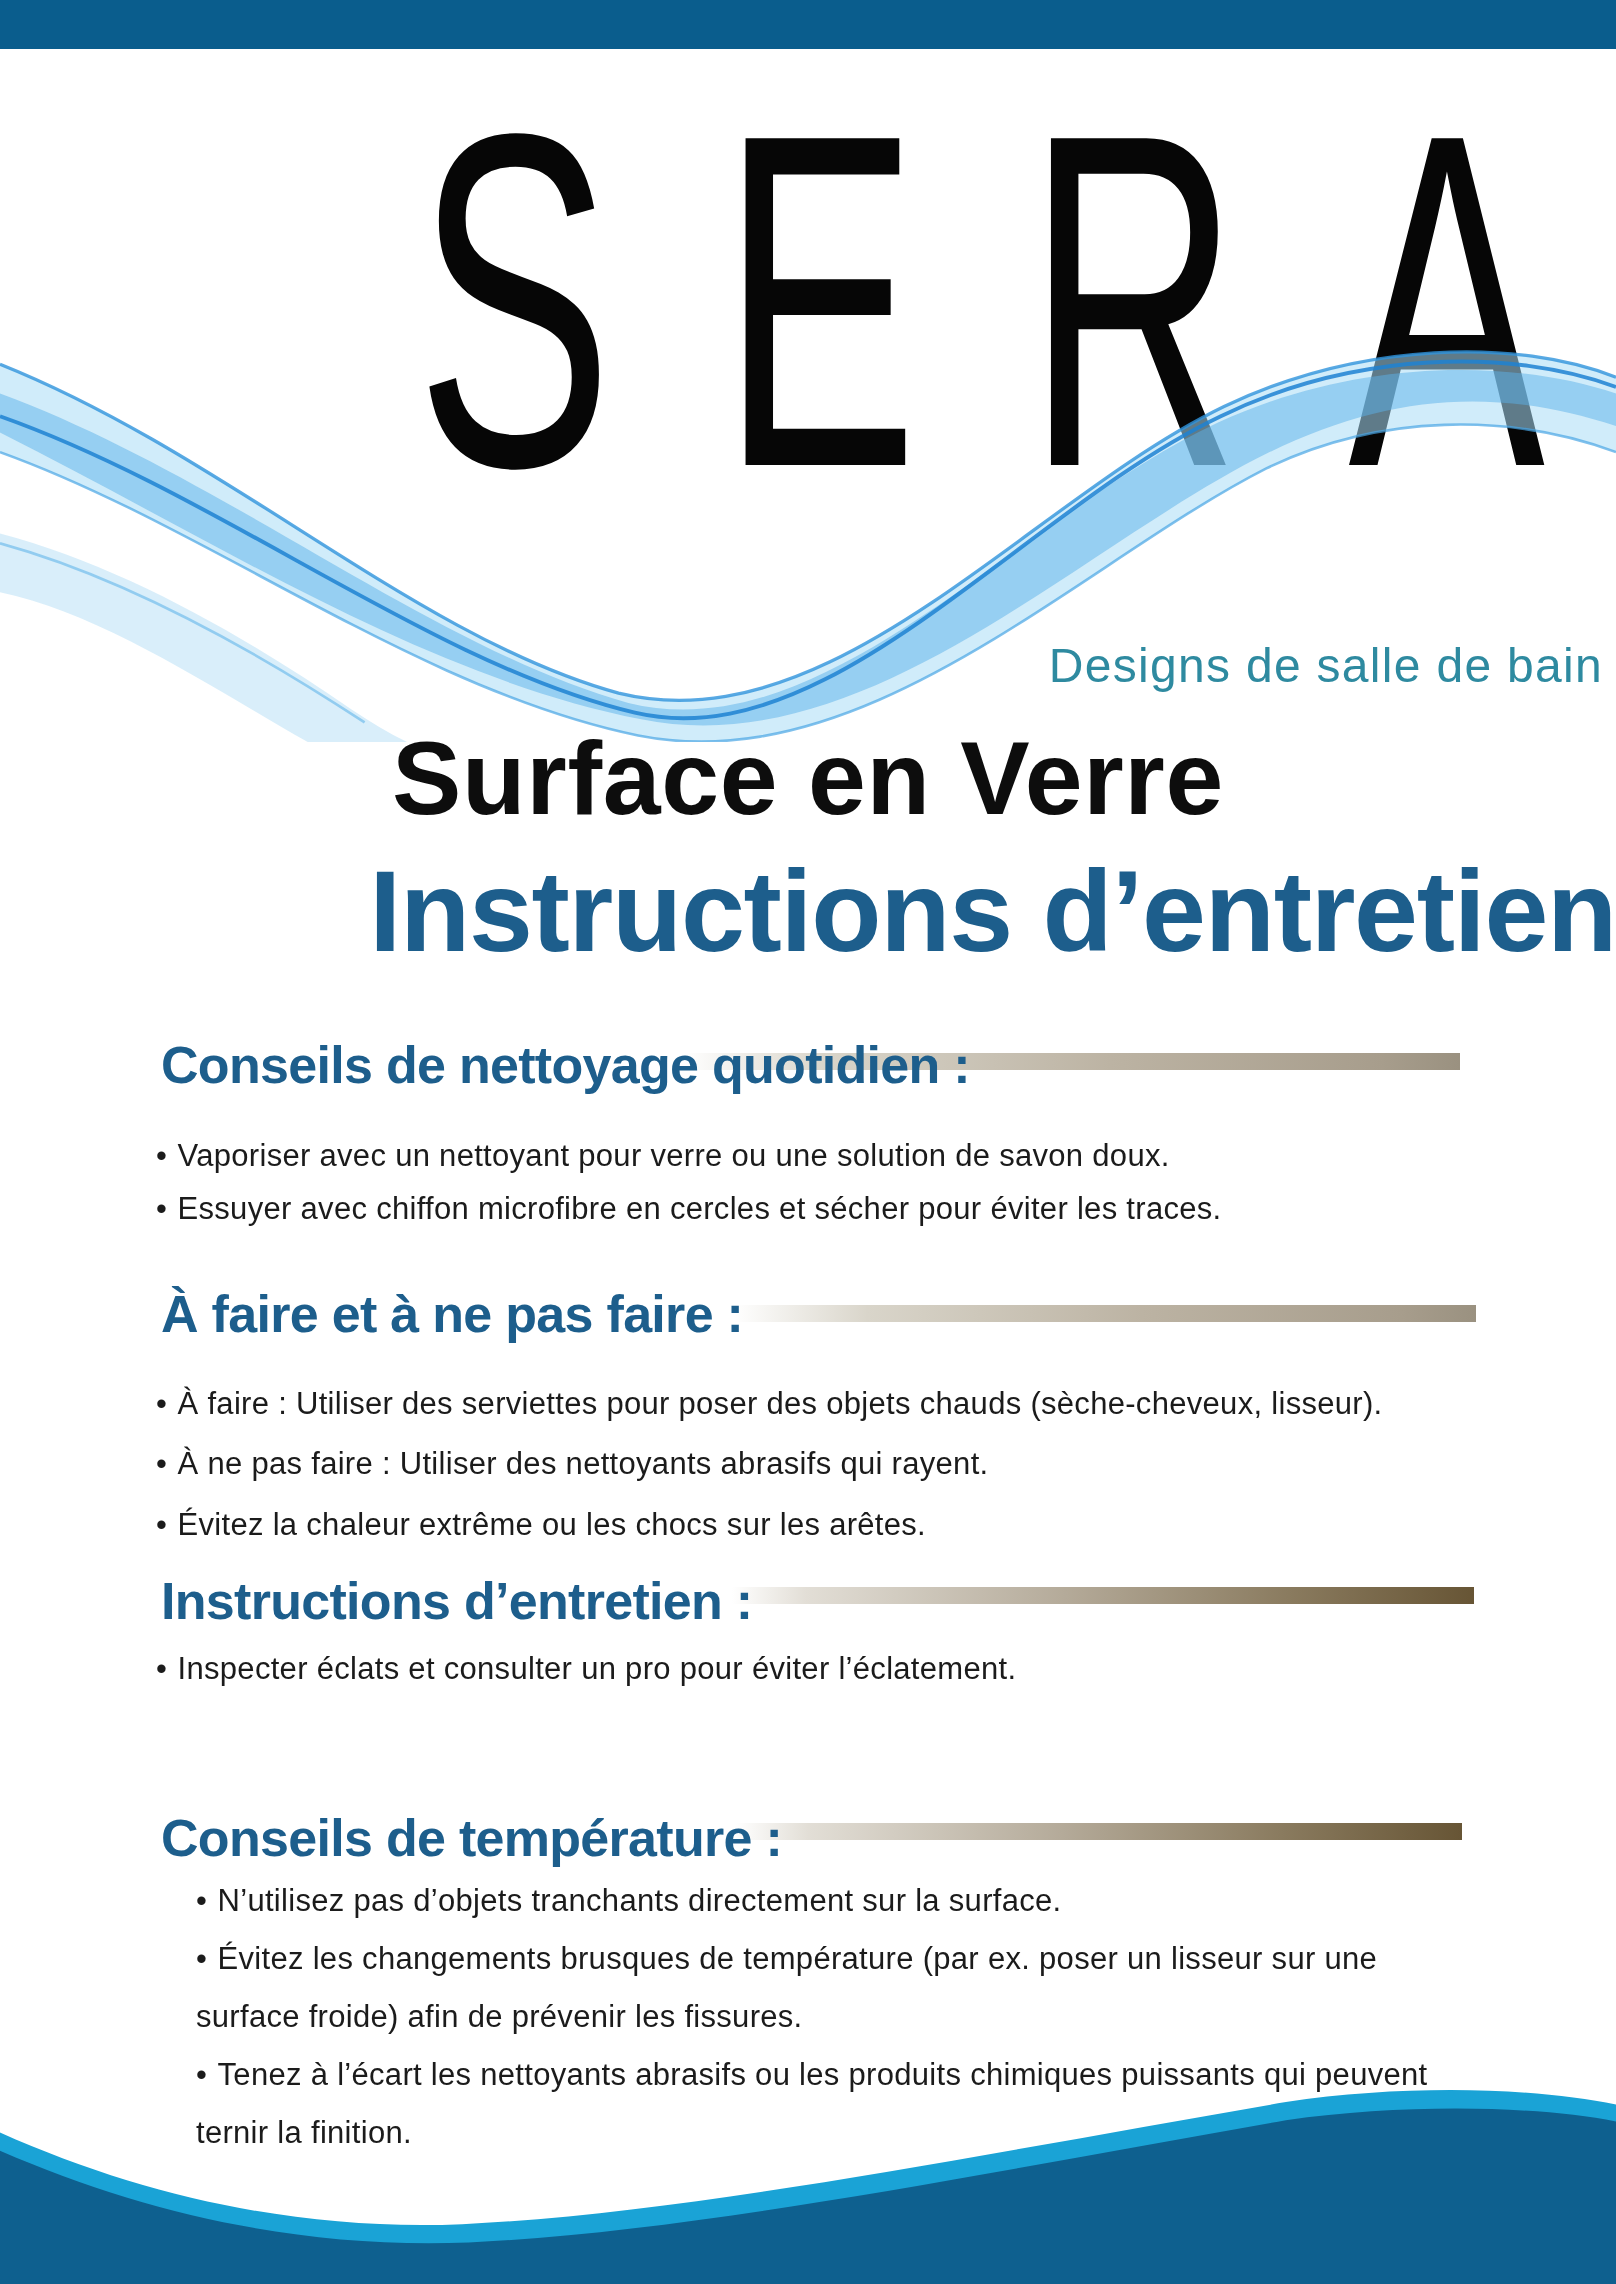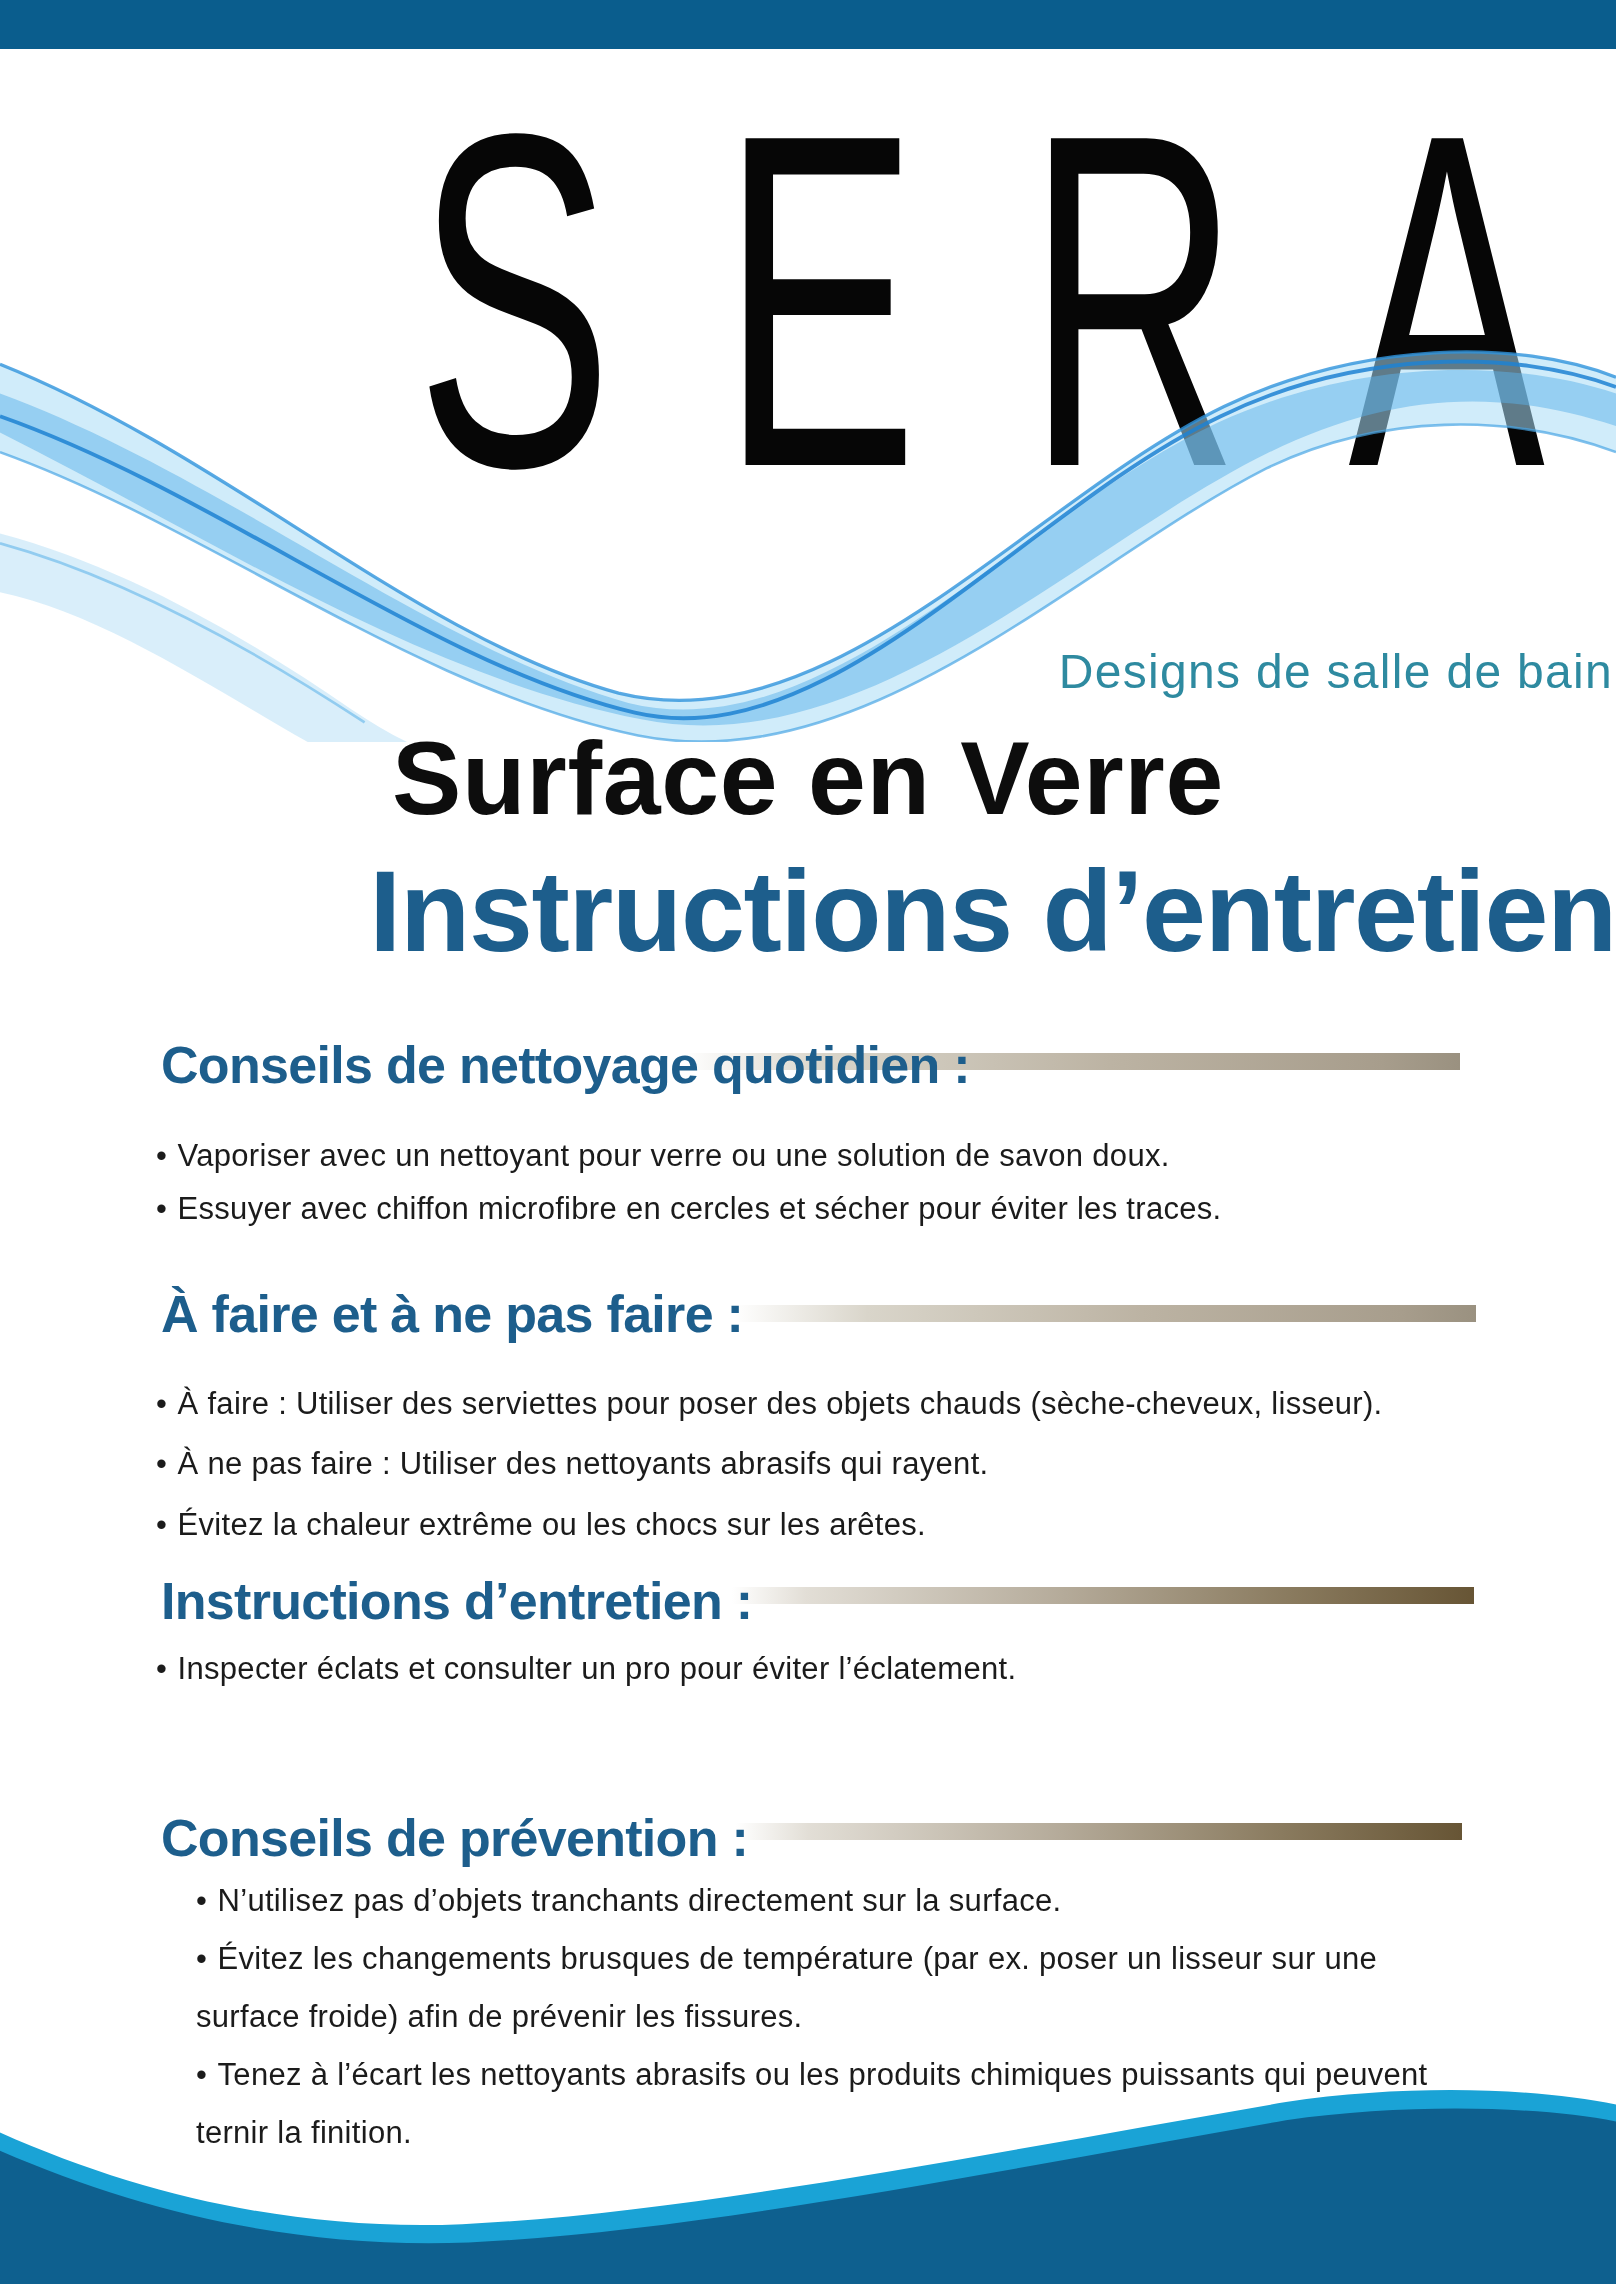--- a/index.html
+++ b/index.html
@@ -14,22 +14,22 @@
   }
   .logo{
     position:absolute;left:0;top:63px;width:100%;
     text-align:center;font-size:475px;line-height:1;font-weight:400;
     color:#060606;letter-spacing:.37em;text-indent:.37em;
     transform:scaleX(.62);transform-origin:center top;
     white-space:nowrap;
   }
   .wave-top{position:absolute;left:0;top:286px;width:1616px;height:456px;}
   .tagline{
-    position:absolute;right:3px;top:638px;
-    font-size:48px;font-weight:400;color:#2e8aa0;letter-spacing:1.3px;margin-top:6px;
+    position:absolute;right:13px;top:638px;
+    font-size:48px;font-weight:400;color:#2e8aa0;letter-spacing:1.3px;
   }
   .title-black{
     position:absolute;left:0;top:719px;width:100%;text-align:center;
     font-size:104px;font-weight:700;color:#0d0d0d;letter-spacing:0.7px;
   }
   .title-blue{
     position:absolute;left:0;top:845px;width:100%;text-align:right;
     font-size:115px;font-weight:700;color:#1d5e8c;letter-spacing:-1.3px;
   }
   .sec-head{
@@ -99,21 +99,21 @@
     <div class="li"><span class="mk">•</span><span>Évitez la chaleur extrême ou les chocs sur les arêtes.</span></div>
   </div>
 
   <div class="bar bar-dark bar-s3"></div>
   <h2 class="sec-head head-s3">Instructions d’entretien :</h2>
   <div class="list list-s3">
     <div class="li"><span class="mk">•</span><span>Inspecter éclats et consulter un pro pour éviter l’éclatement.</span></div>
   </div>
 
   <div class="bar bar-dark bar-s4"></div>
-  <h2 class="sec-head head-s4">Conseils de prévention :</h2>
+  <h2 class="sec-head head-s4">Conseils de température :</h2>
   <div class="list list-s4">
     <div class="li"><span class="mk">•</span><span>N’utilisez pas d’objets tranchants directement sur la surface.</span></div>
     <div class="li"><span class="mk">•</span><span>Évitez les changements brusques de température (par ex. poser un lisseur sur une surface froide) afin de prévenir les fissures.</span></div>
     <div class="li"><span class="mk">•</span><span>Tenez à l’écart les nettoyants abrasifs ou les produits chimiques puissants qui peuvent ternir la finition.</span></div>
   </div>
 
   <svg class="footer-wave" viewBox="0 0 2482 320" preserveAspectRatio="none" aria-hidden="true">
     <path d="M0,87 C 230,190 470,238 710,228 C 1060,212 1520,118 1975,40 C 2160,12 2360,18 2482,44 L2482,320 L0,320 Z" fill="#1aa3d6"></path>
     <path d="M0,115 C 230,215 470,266 720,256 C 1070,240 1520,148 1975,68 C 2160,42 2360,46 2482,70 L2482,320 L0,320 Z" fill="#0e608f"></path>
   </svg>

